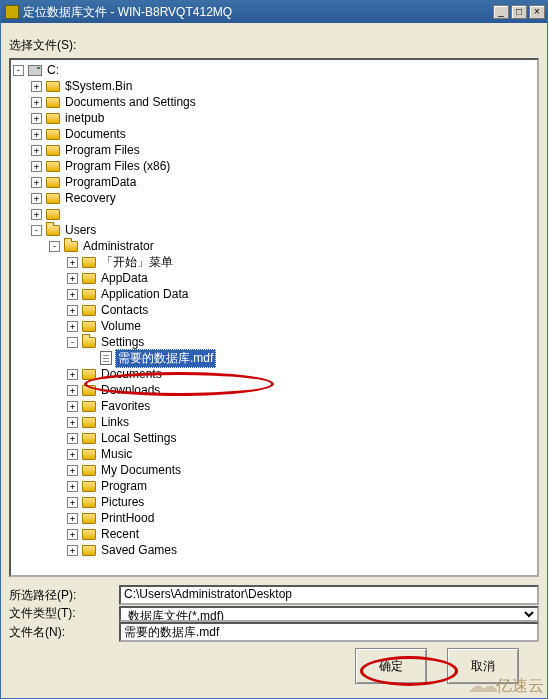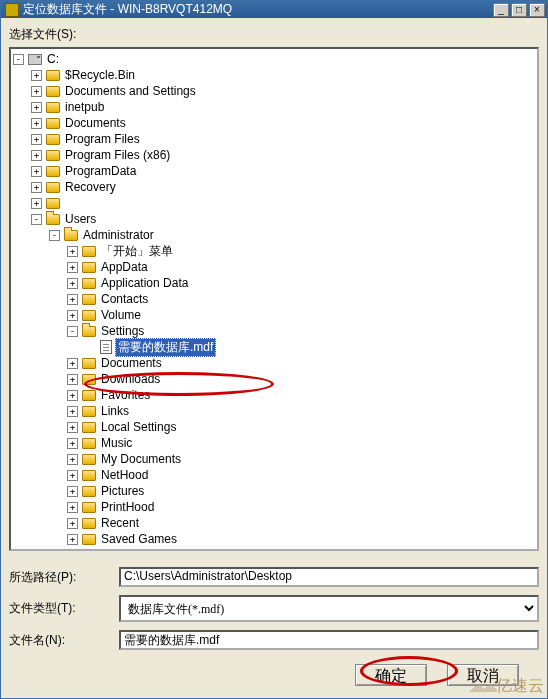--- a/index.html
+++ b/index.html
@@ -35,21 +35,21 @@
     margin-right: 4px;
     display: inline-flex; align-items: center; justify-content: center;
   }
   .titlebar .title-text { flex: 1; white-space: pre; }
   .titlebar .winbtns { display: flex; gap: 2px; }
   .titlebar .winbtn {
     width: 16px; height: 14px; background: #d4d0c8; border: 1px solid #777;
     font-size: 10px; line-height: 12px; text-align: center; color: #000;
     box-shadow: inset 1px 1px 0 #fff;
   }
-  .content { flex: 1; padding: 4px 8px 8px 8px; display: flex; flex-direction: column; }
+  .content { flex: 1; padding: 10px 8px 8px 8px; display: flex; flex-direction: column; }
   .label-row { margin: 4px 0 4px 0; }
   .tree-panel {
     flex: 1;
     border: 2px inset #aaa;
     background: #fff;
     overflow: auto;
     padding: 2px 0;
     position: relative;
   }
   .tree ul { list-style: none; margin: 0; padding-left: 18px; }
@@ -79,34 +79,34 @@
   }
   .drive-icon::after { content: ""; position: absolute; right: 1px; top: 1px; width: 3px; height: 2px; background: #3a8a3a; }
   .file-icon {
     width: 12px; height: 14px; background: #fff; border: 1px solid #666;
     margin-right: 3px; flex-shrink: 0; position: relative;
   }
   .file-icon::before { content:""; position:absolute; left:2px; right:2px; top:3px; height:1px; background:#888; box-shadow:0 3px 0 #888,0 6px 0 #888; }
   .node-label { padding: 0 2px; }
   .node-label.selected { background: #2f5fb3; color: #fff; border: 1px dotted #cfe; padding: 0 2px; }
   .bottom-form { margin-top: 8px; }
-  .form-row { display: flex; align-items: center; margin: 8px 0; }
+  .form-row { display: flex; align-items: center; margin: 0 0; }
   .form-row .flabel { width: 110px; }
   .form-row .display-box,
   .form-row select,
   .form-row input[type=text] {
     flex: 1; height: 20px; background: #fff; border: 2px inset #aaa;
     font-family: inherit; font-size: 12px; padding: 0 3px;
   }
-  .form-row select { height: 27px; font-family: Liberation Serif, serif; }
+  .form-row select { height: 16px; }
   .button-row { display: flex; justify-content: flex-end; gap: 20px; padding: 6px 20px 6px 0; }
   .btn {
-    min-width: 72px; height: 22px; background: #ece9d8;
+    min-width: 72px; height: 36px; background: #ece9d8;
     border: 1px solid #888; box-shadow: inset 1px 1px 0 #fff, inset -1px -1px 0 #999;
-    font-family: inherit; font-size: 16px;
+    font-family: inherit; font-size: 12px;
   }
   .watermark {
     position: absolute; right: 4px; bottom: 2px;
     display: flex; align-items: center; gap: 4px;
     font-size: 16px; color: #b59a6a; pointer-events: none;
     font-family: "Microsoft YaHei","SimHei",sans-serif;
   }
   .watermark .clouds { font-size: 18px; letter-spacing: -6px; color: #cfc3ab; }
   .annot {
     position: absolute;
@@ -139,21 +139,21 @@
               <div class="tree-row">
                 <span class="expander">-</span>
                 <span class="drive-icon"></span>
                 <span class="node-label">C:</span>
               </div>
               <ul>
                 <li>
                   <div class="tree-row">
                     <span class="expander">+</span>
                     <span class="folder-icon"></span>
-                    <span class="node-label">$Recycle.Bin</span>
+                    <span class="node-label">$System.Bin</span>
                   </div>
                 </li>
                 <li>
                   <div class="tree-row">
                     <span class="expander">+</span>
                     <span class="folder-icon"></span>
                     <span class="node-label">Documents and Settings</span>
                   </div>
                 </li>
                 <li>
@@ -315,21 +315,21 @@
                           <div class="tree-row">
                             <span class="expander">+</span>
                             <span class="folder-icon"></span>
                             <span class="node-label">My Documents</span>
                           </div>
                         </li>
                         <li>
                           <div class="tree-row">
                             <span class="expander">+</span>
                             <span class="folder-icon"></span>
-                            <span class="node-label">NetHood</span>
+                            <span class="node-label">Program</span>
                           </div>
                         </li>
                         <li>
                           <div class="tree-row">
                             <span class="expander">+</span>
                             <span class="folder-icon"></span>
                             <span class="node-label">Pictures</span>
                           </div>
                         </li>
                         <li>

